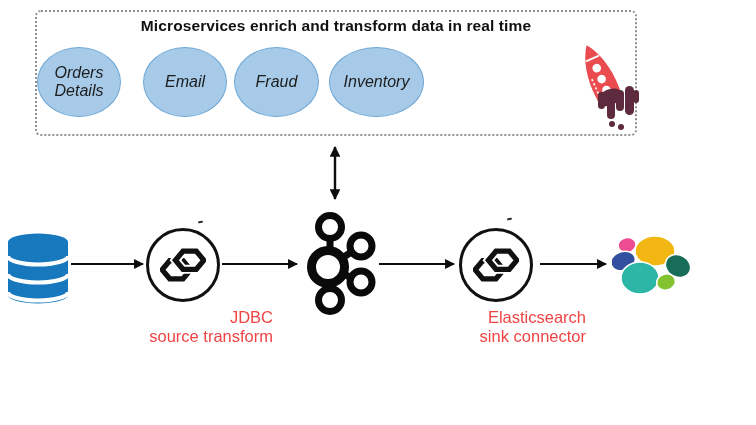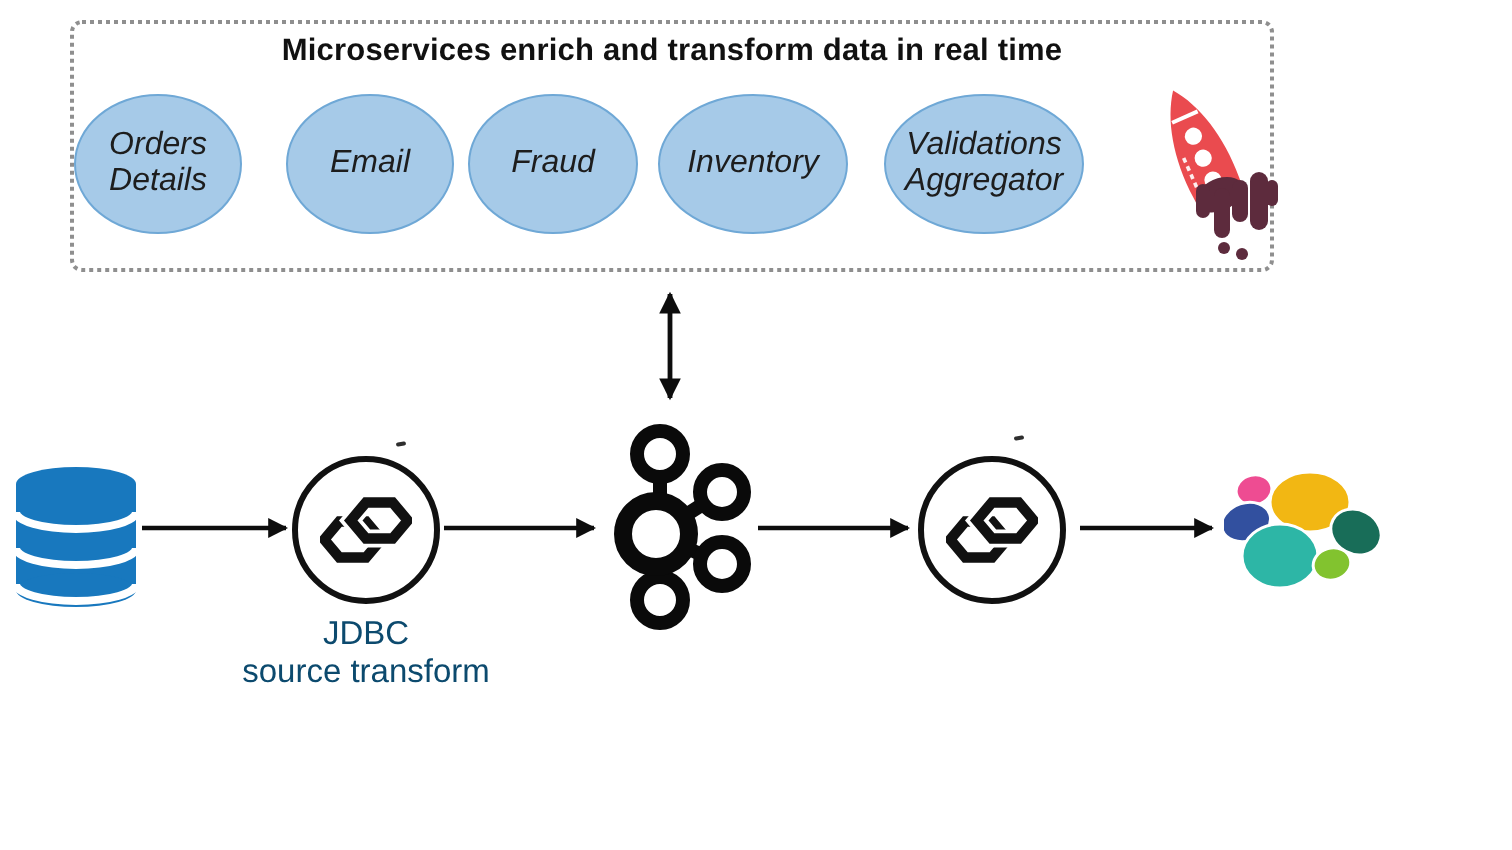--- a/index.html
+++ b/index.html
@@ -29,22 +29,22 @@
   .svc-5{left:405px;width:100px;}
   
   .connector-circle{
     position:absolute;width:74px;height:74px;border:3px solid #111;border-radius:50%;
     background:#fff;box-sizing:border-box;display:flex;align-items:center;justify-content:center;
   }
   .connector-jdbc{left:146px;top:228px;}
   .connector-sink{left:459px;top:228px;}
   
   .conn-label{
-    position:absolute;top:308px;width:180px;text-align:center;
-    font-size:16.5px;line-height:19px;color:#0c4a6e;
+    position:absolute;top:308px;width:180px;text-align:right;
+    font-size:16.5px;line-height:19px;color:#ef4444;
   }
   .label-jdbc{left:93px;}
   .label-es{left:406px;}
   
   .icon-abs{position:absolute;}
   .overlay{position:absolute;left:0;top:0;width:756px;height:425px;pointer-events:none;}
   .tick{position:absolute;width:5px;height:2px;background:#2e2e2e;border-radius:1px;transform:rotate(-10deg);}
 </style>
 </head>
 <body>
@@ -57,23 +57,20 @@
       <span>Orders Details</span>
     </div>
     <div class="svc svc-2">
       <span>Email</span>
     </div>
     <div class="svc svc-4">
       <span>Inventory</span>
     </div>
     <div class="svc svc-3">
       <span>Fraud</span>
-    </div>
-    <div class="svc svc-5">
-      <span>Validations Aggregator</span>
     </div>
   </div>
 
   <svg class="icon-abs" style="left:570px;top:40px;" width="72" height="94" viewBox="0 0 72 94">
     <g transform="rotate(-24 32 40)">
       <path d="M32 2 C41 14 46 33 44.5 55 C44.5 62 40 66 32 66 C24 66 19.5 62 19.5 55 C18 33 23 14 32 2 Z" fill="#ea4b4f"></path>
       <line x1="25" y1="16.5" x2="39" y2="16.5" stroke="#ffffff" stroke-width="2"></line>
       <circle cx="32" cy="27" r="4.3" fill="#ffffff"></circle>
       <circle cx="32" cy="39" r="4.3" fill="#ffffff"></circle>
       <circle cx="32" cy="51" r="4.3" fill="#ffffff"></circle>
@@ -134,20 +131,24 @@
     <ellipse cx="11" cy="26" rx="12.5" ry="9.5" fill="#32509f" stroke="#fff" stroke-width="1.5" transform="rotate(-18 11 26)"></ellipse>
     <ellipse cx="28" cy="43" rx="19" ry="16" fill="#2db6a6" stroke="#fff" stroke-width="1.5"></ellipse>
     <ellipse cx="66" cy="31" rx="13" ry="11" fill="#186d58" stroke="#fff" stroke-width="1.5" transform="rotate(28 66 31)"></ellipse>
     <ellipse cx="54" cy="47" rx="9.5" ry="8" fill="#82c32f" stroke="#fff" stroke-width="1.5" transform="rotate(-15 54 47)"></ellipse>
   </svg>
 
   <div class="conn-label label-jdbc">
     <div>JDBC</div>
     <div>source transform</div>
   </div>
+  <div class="conn-label label-es">
+    <div>Elasticsearch</div>
+    <div>sink connector</div>
+  </div>
 
   <svg class="overlay" viewBox="0 0 756 425">
     <defs>
       <marker id="ah" viewBox="0 0 10 10" refX="9" refY="5" markerWidth="5.5" markerHeight="4.5" orient="auto-start-reverse">
         <path d="M0,0 L10,5 L0,10 z" fill="#0d0d0d"></path>
       </marker>
     </defs>
     <line x1="71" y1="264" x2="143" y2="264" stroke="#0d0d0d" stroke-width="2.2" marker-end="url(#ah)"></line>
     <line x1="222" y1="264" x2="297" y2="264" stroke="#0d0d0d" stroke-width="2.2" marker-end="url(#ah)"></line>
     <line x1="379" y1="264" x2="454" y2="264" stroke="#0d0d0d" stroke-width="2.2" marker-end="url(#ah)"></line>

